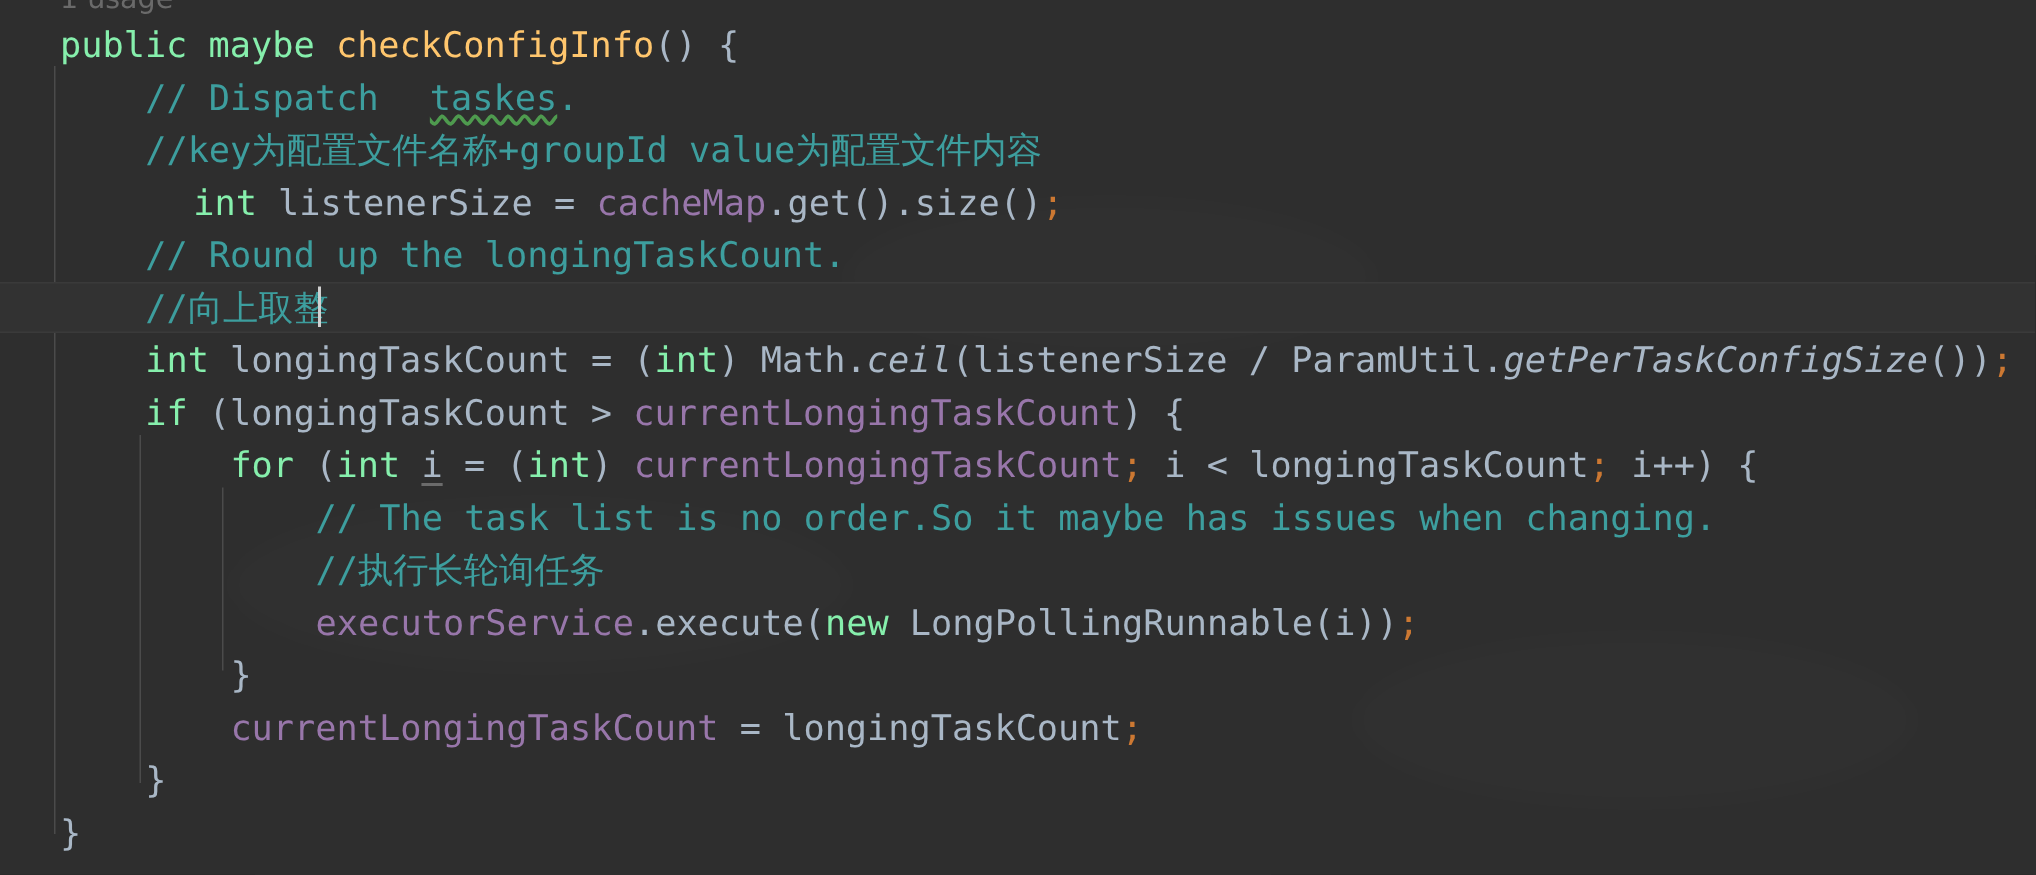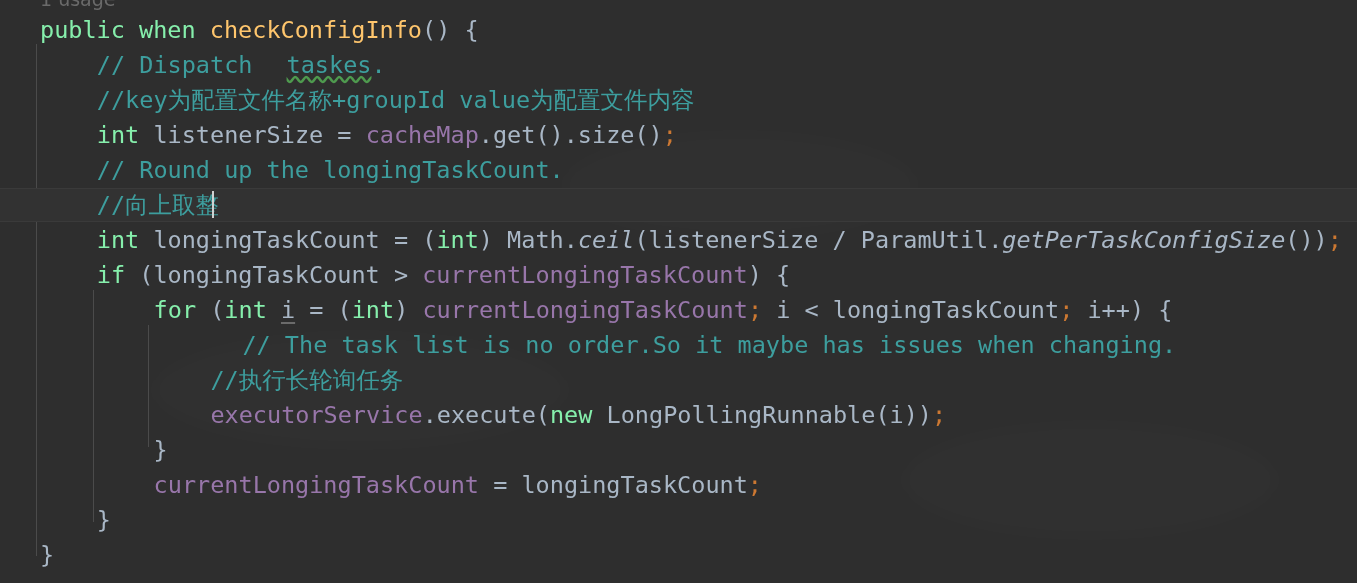--- a/index.html
+++ b/index.html
@@ -109,30 +109,30 @@
 
   <div class="indent-guide" style="left:36px; top:44px; height:512px;"></div>
   <div class="indent-guide" style="left:93px; top:290px; height:232px;"></div>
   <div class="indent-guide" style="left:148px; top:325px; height:122px;"></div>
 
   <div class="caret-row-highlight" style="top:188px;"></div>
 
   <div class="usage-hint">1 usage</div>
 
   <div class="code-layer" id="code-layer">
-      <div class="line" style="position: absolute; top: 13px; left: 0px;"><span class="ind" style="width: 40px;"></span><span class="kw">public</span><span class="punct"> </span><span class="kw">when</span><span class="punct"> </span><span class="method">checkConfigInfo</span><span class="punct">() {</span></div>
+      <div class="line" style="position: absolute; top: 13px; left: 0px;"><span class="ind" style="width: 40px;"></span><span class="kw">public</span><span class="punct"> </span><span class="kw">maybe</span><span class="punct"> </span><span class="method">checkConfigInfo</span><span class="punct">() {</span></div>
       <div class="line" style="position: absolute; top: 48px; left: 0px;"><span class="ind" style="width: 96.8px;"></span><span class="comment">// Dispatch </span><span class="comment typo">taskes</span><span class="comment">.</span></div>
       <div class="line" style="position: absolute; top: 83px; left: 0px;"><span class="ind" style="width: 96.8px;"></span><span class="comment">//key为配置文件名称+groupId value为配置文件内容</span></div>
-      <div class="line" style="position: absolute; top: 118px; left: 0px;"><span class="ind" style="width: 96.8px;"></span><span class="kw">int</span><span class="ident"> listenerSize </span><span class="punct">= </span><span class="field">cacheMap</span><span class="ident">.get().size()</span><span class="semi">;</span></div>
+      <div class="line" style="position: absolute; top: 118px; left: 0px; padding-left: 32px;"><span class="ind" style="width: 96.8px;"></span><span class="kw">int</span><span class="ident"> listenerSize </span><span class="punct">= </span><span class="field">cacheMap</span><span class="ident">.get().size()</span><span class="semi">;</span></div>
       <div class="line" style="position: absolute; top: 153px; left: 0px;"><span class="ind" style="width: 96.8px;"></span><span class="comment">// Round up the longingTaskCount.</span></div>
       <div class="line" style="position: absolute; top: 188px; left: 0px;"><span class="ind" style="width: 96.8px;"></span><span class="comment">//向上取整</span></div>
       <div class="line" style="position: absolute; top: 223px; left: 0px;"><span class="ind" style="width: 96.8px;"></span><span class="kw">int</span><span class="ident"> longingTaskCount </span><span class="punct">= (</span><span class="kw">int</span><span class="ident">) Math.</span><span class="ident stat">ceil</span><span class="ident">(listenerSize / ParamUtil.</span><span class="ident stat">getPerTaskConfigSize</span><span class="ident">())</span><span class="semi">;</span></div>
       <div class="line" style="position: absolute; top: 258px; left: 0px;"><span class="ind" style="width: 96.8px;"></span><span class="kw">if</span><span class="ident"> (longingTaskCount &gt; </span><span class="field">currentLongingTaskCount</span><span class="punct">) {</span></div>
       <div class="line" style="position: absolute; top: 293px; left: 0px;"><span class="ind" style="width: 153.6px;"></span><span class="kw">for</span><span class="punct"> (</span><span class="kw">int</span><span class="punct"> </span><span class="param">i</span><span class="punct"> = (</span><span class="kw">int</span><span class="punct">) </span><span class="field">currentLongingTaskCount</span><span class="semi">;</span><span class="ident"> i &lt; longingTaskCount</span><span class="semi">;</span><span class="ident"> i++) {</span></div>
-      <div class="line" style="position: absolute; top: 328px; left: 0px; padding-left: 32px;"><span class="ind" style="width: 210.4px;"></span><span class="comment">// The task list is no order.So it maybe has issues when changing.</span></div>
+      <div class="line" style="position: absolute; top: 328px; left: 0px;"><span class="ind" style="width: 210.4px;"></span><span class="comment">// The task list is no order.So it maybe has issues when changing.</span></div>
       <div class="line" style="position: absolute; top: 363px; left: 0px;"><span class="ind" style="width: 210.4px;"></span><span class="comment">//执行长轮询任务</span></div>
       <div class="line" style="position: absolute; top: 398px; left: 0px;"><span class="ind" style="width: 210.4px;"></span><span class="field">executorService</span><span class="ident">.execute(</span><span class="kw">new</span><span class="ident"> LongPollingRunnable(i))</span><span class="semi">;</span></div>
       <div class="line" style="position: absolute; top: 433px; left: 0px;"><span class="ind" style="width: 153.6px;"></span><span class="brace">}</span></div>
       <div class="line" style="position: absolute; top: 468px; left: 0px;"><span class="ind" style="width: 153.6px;"></span><span class="field">currentLongingTaskCount</span><span class="ident"> = longingTaskCount</span><span class="semi">;</span></div>
       <div class="line" style="position: absolute; top: 503px; left: 0px;"><span class="ind" style="width: 96.8px;"></span><span class="brace">}</span></div>
       <div class="line" style="position: absolute; top: 538px; left: 0px;"><span class="ind" style="width: 40px;"></span><span class="brace">}</span></div>
     </div>
 
   <div class="caret" id="text-caret" style="left: 212px; top: 191px;"></div>
 

